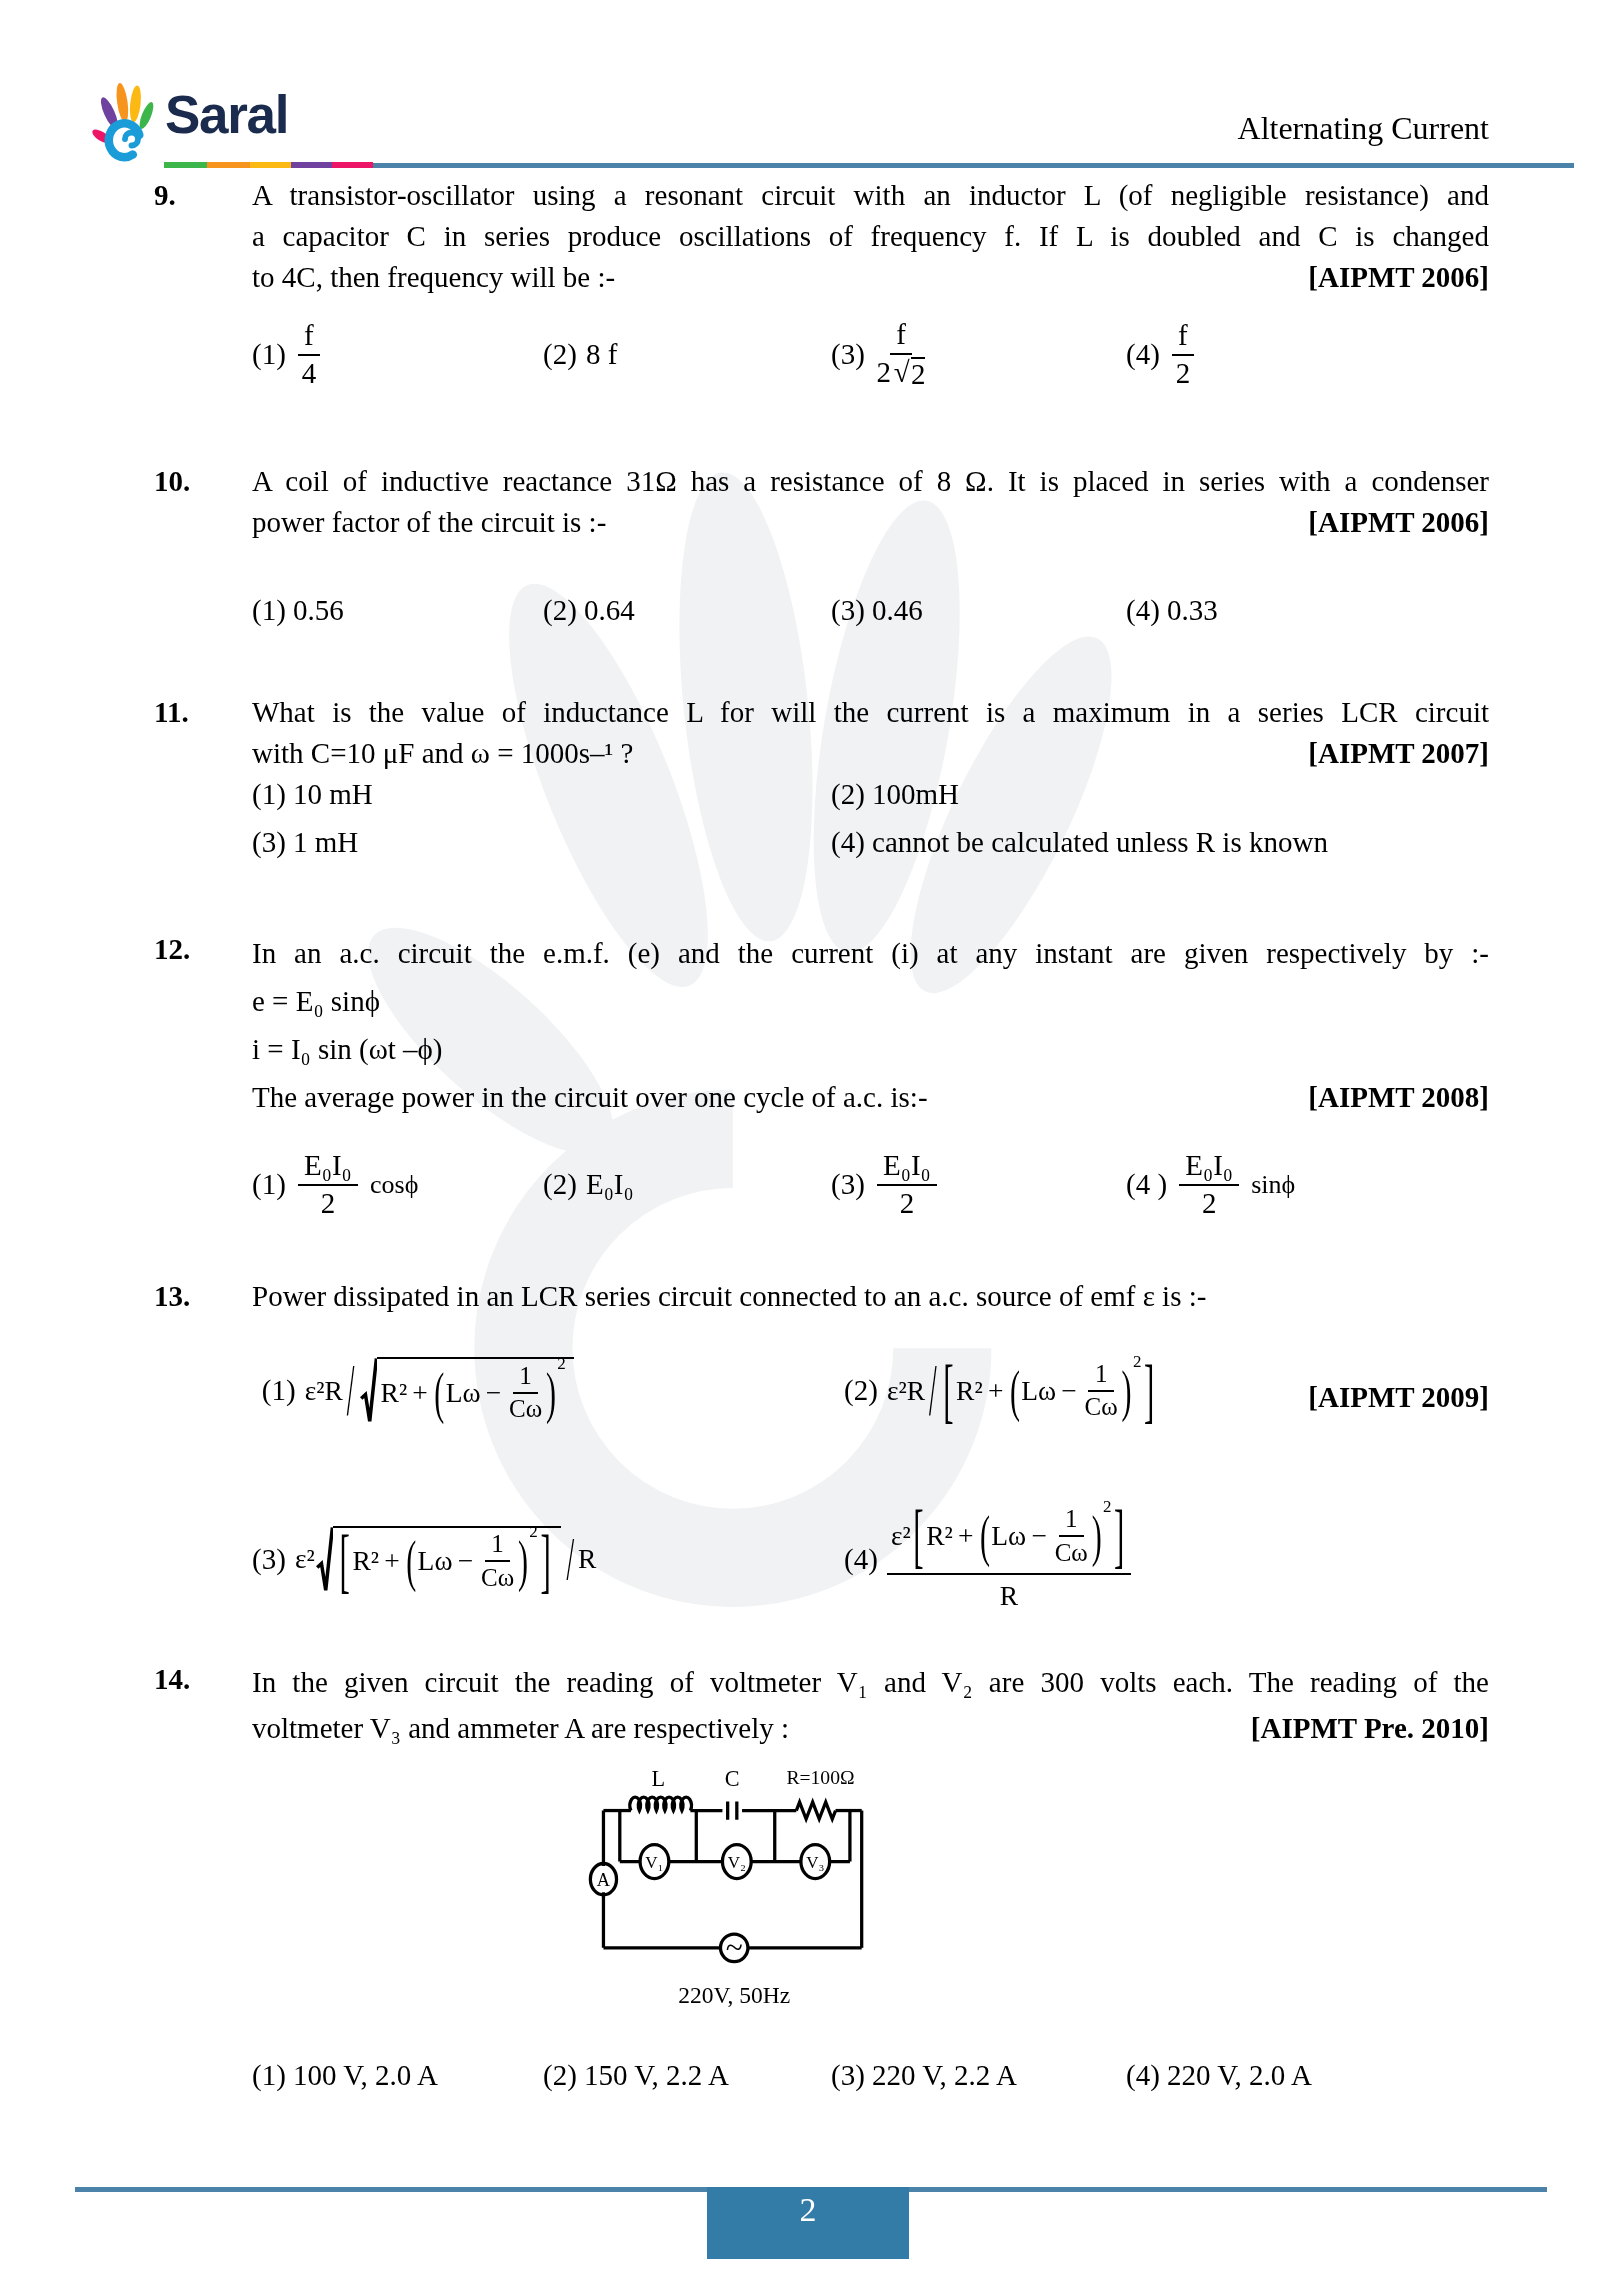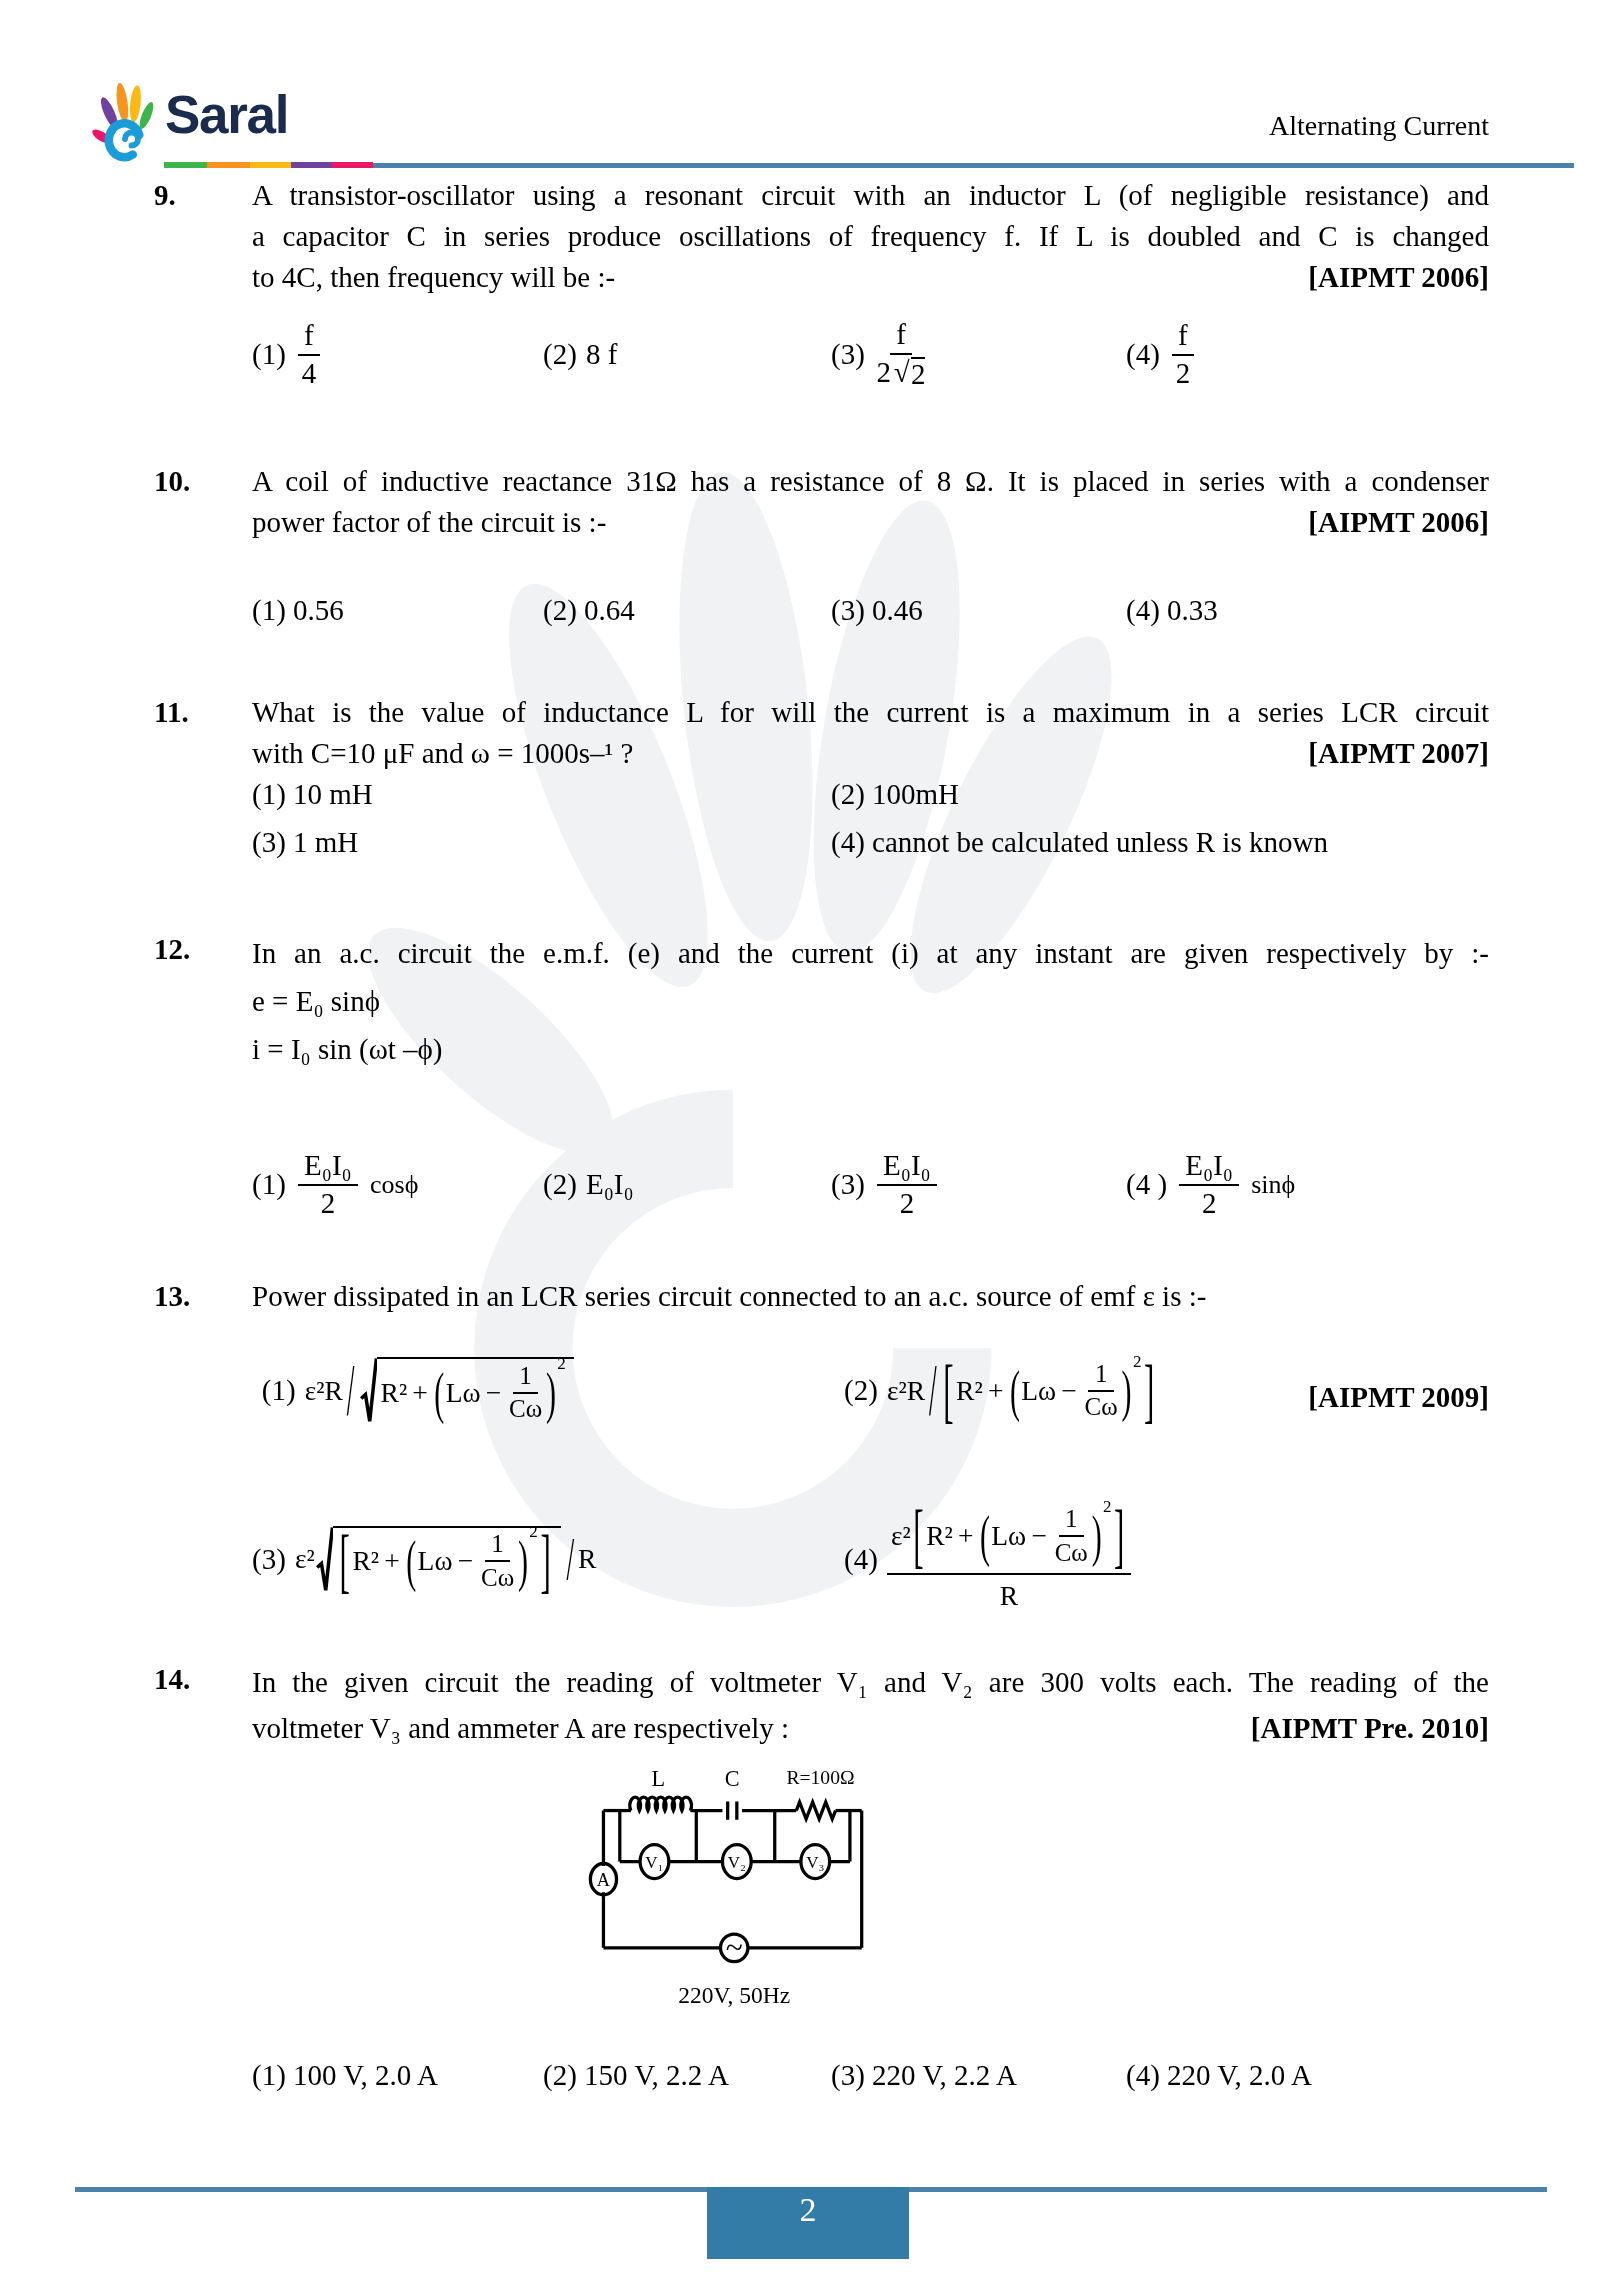--- a/index.html
+++ b/index.html
@@ -9,21 +9,21 @@
     overflow:hidden;
   }
   
   .logo-text {
     position:absolute; left:165px; top:84px; font-size:53px; font-weight:bold;
     letter-spacing:-1.3px; color:#1b2b4e;
     font-family:"Liberation Sans","DejaVu Sans",sans-serif;
   }
   .chapter {
     position:absolute; left:1201px; top:110px; width:288px; text-align:right;
-    font-size:28px; color:#000;
+    font-size:32px; color:#000;
   }
   .hdr-bar { position:absolute; top:162px; height:5.9px; }
   .hdr-line { position:absolute; top:163px; height:4.6px; background:#4a82aa; }
   
   .q { position:absolute; left:154px; width:1335px; font-size:29px; line-height:41px; }
   .qnum { position:absolute; left:0; top:0; font-weight:bold; }
   .qbody { position:relative; margin-left:98px; width:1237px; }
   .qline { text-align:justify; position:relative; }
   .jl { text-align-last:justify; }
   .tag { position:absolute; right:0; top:0; font-weight:bold; white-space:nowrap; }
@@ -199,20 +199,24 @@
         <span>(4) cannot be calculated unless R is known</span>
       </div>
   </div>
 
   <div class="q q12" style="top:929px">
     <div class="qnum">12.</div>
     <div class="qbody">
       <div class="qline jl">In an a.c. circuit the e.m.f. (e) and the current (i) at any instant are given respectively by :-</div>
       <div class="qline">e = E₀ sinϕ</div>
       <div class="qline">i = I₀ sin (ωt –ϕ)</div>
+      <div class="qline">
+        <span>The average power in the circuit over one cycle of a.c. is:-</span>
+        <span class="tag">[AIPMT 2008]</span>
+      </div>
     </div>
   </div>
 
   <div class="orow" style="top:1129px;height:111px">
     <div class="opt" style="left:0">
       <span>(1)</span>
       <span class="frac">
         <span class="num">E₀I₀</span>
         <span class="den">2</span>
       </span>

